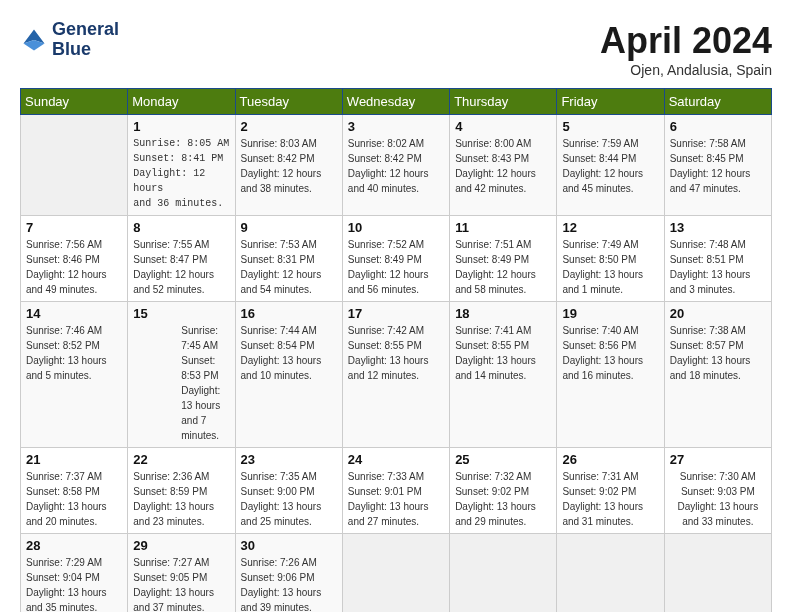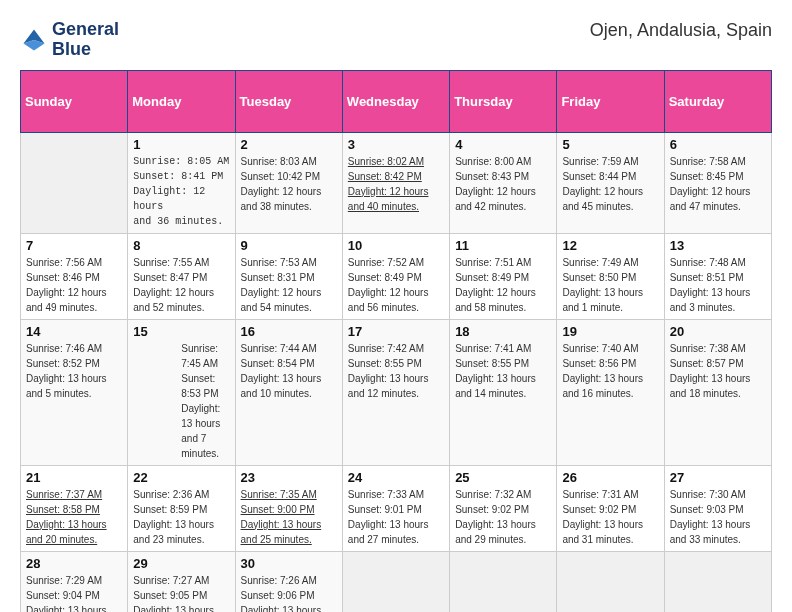--- a/index.html
+++ b/index.html
@@ -33,34 +33,34 @@
     }
     .title-area {
       text-align: right;
     }
     .month-title {
       font-size: 36px;
       font-weight: bold;
       color: #1a1a1a;
     }
     .location {
-      font-size: 18px;
+      font-size: 14px;
       color: #333;
     }
     table {
       width: 100%;
       border-collapse: collapse;
       table-layout: fixed;
     }
     thead tr th {
-      background-color: #ec4899;
+      background-color: #4d7c0f;
       color: #fff;
-      padding: 23px 4px;
+      padding: 5px 4px;
       font-size: 13px;
-      font-weight: bold;
+      font-weight: normal;
       text-align: left;
       border: 1px solid #1a4a8a;
     }
     tbody tr td {
       border: 1px solid #ccc;
       vertical-align: top;
       padding: 4px 5px;
       font-size: 10.5px;
       color: #222;
       height: 82px;
@@ -93,20 +93,21 @@
     <svg class="logo-icon" viewBox="0 0 40 40" xmlns="http://www.w3.org/2000/svg">
       <polygon points="20,5 35,25 20,20 5,25" fill="#2563a8"></polygon>
       <polygon points="20,20 35,25 20,35 5,25" fill="#4a90d9"></polygon>
     </svg>
     <div class="logo-text">
       <div>General</div>
       <div>Blue</div>
     </div>
   </div>
   <div class="title-area">
+    <div class="month-title">April 2024</div>
     <div class="location">Ojen, Andalusia, Spain</div>
   </div>
 </div>
 
 <table>
   <thead>
     <tr>
     <th>Sunday</th>
         <th>Monday</th>
         <th>Tuesday</th>
@@ -122,27 +123,27 @@
         <td>
           <span class="day-number">1</span>
           <div class="day-info" style="white-space: pre-line; font-family: Liberation Mono, monospace;">Sunrise: 8:05 AM
 Sunset: 8:41 PM
 Daylight: 12 hours
 and 36 minutes.</div>
         </td>
         <td>
           <span class="day-number">2</span>
           <div class="day-info" style="white-space: pre-line;">Sunrise: 8:03 AM
-Sunset: 10:42 PM
+Sunset: 8:42 PM
 Daylight: 12 hours
 and 38 minutes.</div>
         </td>
         <td>
           <span class="day-number">3</span>
-          <div class="day-info" style="white-space: pre-line; text-decoration: underline;">Sunrise: 8:02 AM
+          <div class="day-info" style="white-space: pre-line;">Sunrise: 8:02 AM
 Sunset: 8:42 PM
 Daylight: 12 hours
 and 40 minutes.</div>
         </td>
         <td>
           <span class="day-number">4</span>
           <div class="day-info" style="white-space: pre-line;">Sunrise: 8:00 AM
 Sunset: 8:43 PM
 Daylight: 12 hours
 and 42 minutes.</div>
@@ -260,35 +261,35 @@
           <span class="day-number">20</span>
           <div class="day-info" style="white-space: pre-line;">Sunrise: 7:38 AM
 Sunset: 8:57 PM
 Daylight: 13 hours
 and 18 minutes.</div>
         </td>
       </tr>
       <tr>
         <td>
           <span class="day-number">21</span>
-          <div class="day-info" style="white-space: pre-line; text-decoration: underline;">Sunrise: 7:37 AM
+          <div class="day-info" style="white-space: pre-line;">Sunrise: 7:37 AM
 Sunset: 8:58 PM
 Daylight: 13 hours
 and 20 minutes.</div>
         </td>
         <td>
           <span class="day-number">22</span>
           <div class="day-info" style="white-space: pre-line;">Sunrise: 2:36 AM
 Sunset: 8:59 PM
 Daylight: 13 hours
 and 23 minutes.</div>
         </td>
         <td>
           <span class="day-number">23</span>
-          <div class="day-info" style="white-space: pre-line; text-decoration: underline;">Sunrise: 7:35 AM
+          <div class="day-info" style="white-space: pre-line;">Sunrise: 7:35 AM
 Sunset: 9:00 PM
 Daylight: 13 hours
 and 25 minutes.</div>
         </td>
         <td>
           <span class="day-number">24</span>
           <div class="day-info" style="white-space: pre-line;">Sunrise: 7:33 AM
 Sunset: 9:01 PM
 Daylight: 13 hours
 and 27 minutes.</div>
@@ -302,21 +303,21 @@
         </td>
         <td>
           <span class="day-number">26</span>
           <div class="day-info" style="white-space: pre-line;">Sunrise: 7:31 AM
 Sunset: 9:02 PM
 Daylight: 13 hours
 and 31 minutes.</div>
         </td>
         <td>
           <span class="day-number">27</span>
-          <div class="day-info" style="white-space: pre-line;">Sunrise: 7:30 AM
+          <div class="day-info" style="white-space: pre-line; text-align: center;">Sunrise: 7:30 AM
 Sunset: 9:03 PM
 Daylight: 13 hours
 and 33 minutes.</div>
         </td>
       </tr>
       <tr>
         <td>
           <span class="day-number">28</span>
           <div class="day-info" style="white-space: pre-line;">Sunrise: 7:29 AM
 Sunset: 9:04 PM

